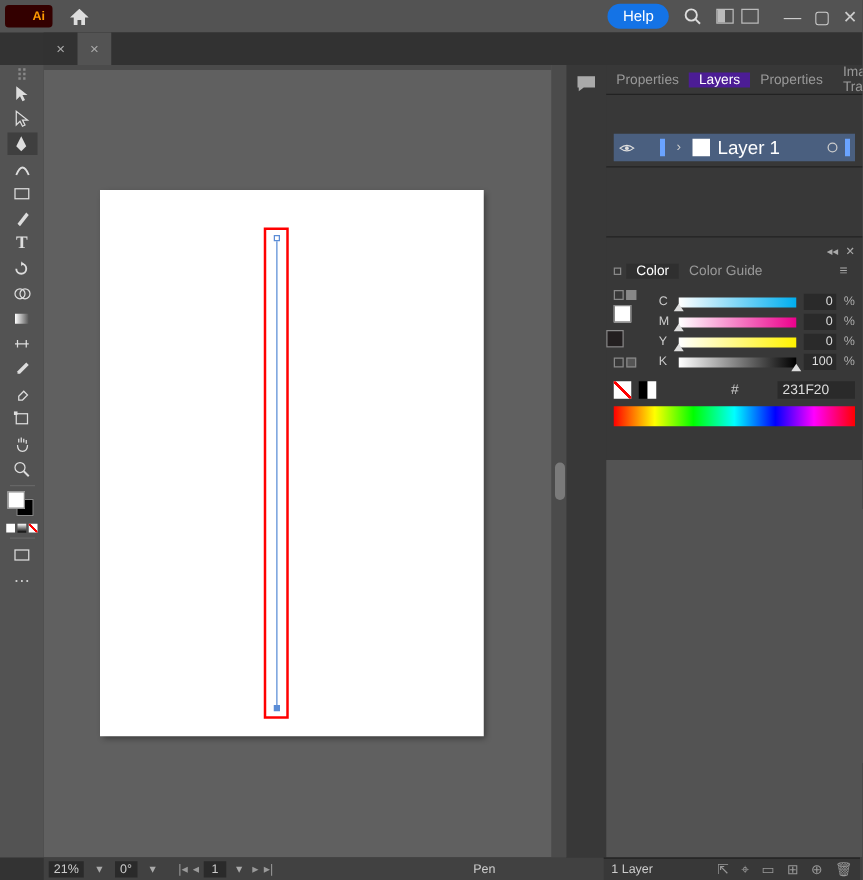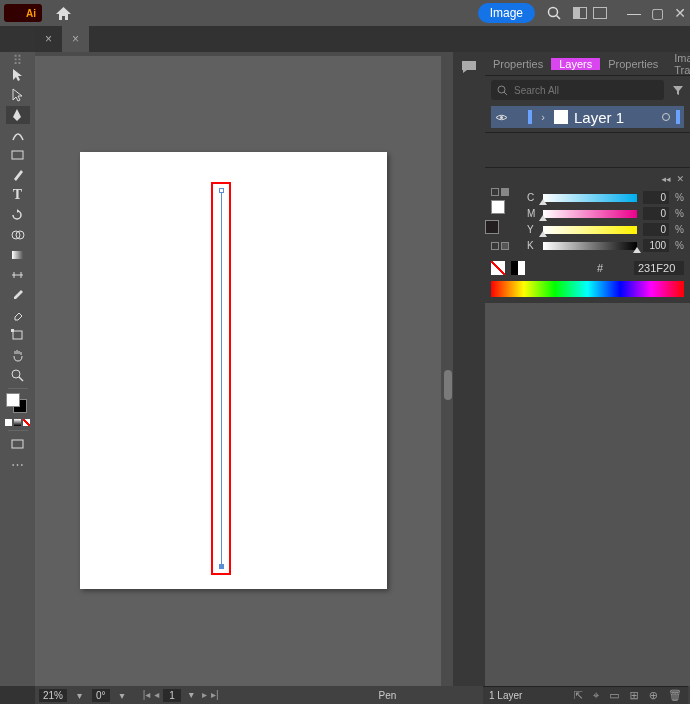--- a/index.html
+++ b/index.html
@@ -41,24 +41,24 @@
   .blue-line { position: absolute; top: 38px; left: 141px; width: 1px; height: 377px; background: #5b8dd6; }
   .anchor { position:absolute; width:5px; height:5px; background:#5b8dd6; left: 139px; }
   .anchor.top { top: 36px; background:#fff; border:1px solid #5b8dd6;}
   .anchor.bot { top: 412px; }
   .vscroll { position:absolute; right:0; top:0; bottom:0; width:12px; background:#4b4b4b; }
   .vscroll-thumb { position:absolute; right:1px; top:318px; width:8px; height:30px; background:#7a7a7a; border-radius:4px; }
 
   
   .dock-strip { width: 32px; background: #383838; display: flex; flex-direction: column; align-items: center; padding-top: 8px; }
   .dock-strip .chat-icon { color:#999; font-size:14px;}
-  .right-panels { width: 205px; background: #383838; display: flex; flex-direction: column; }
+  .right-panels { width: 205px; background: #383838; display: flex; flex-direction: column; gap: 21px; }
   .panel-tabs { display: flex; height: 24px; background: #383838; align-items: center; border-bottom: 1px solid #222; }
   .panel-tab { padding: 0 8px; font-size: 11px; color: #999; }
-  .panel-tab.active { color: #fff; background: #d946ef; }
+  .panel-tab.active { color: #fff; background: #4c1d95; }
   .panel-menu { margin-left: auto; padding-right: 6px; color: #aaa; }
 
   .layers-panel { background: #383838; padding: 4px 6px; border-bottom: 1px solid #222;}
   .layer-search { display:flex; align-items:center; background:#2a2a2a; height:20px; border-radius:3px; padding:0 6px; gap:6px; }
   .layer-search input { flex:1; background:transparent; border:none; color:#888; font-size:10px; outline:none;}
   .filter-icon { color:#999; font-size:12px; padding-left:4px;}
   .layer-row { display:flex; align-items:center; height:22px; background:#4a5f7f; margin-top:6px; padding:0 4px; gap:6px; }
   .eye { color:#ccc; font-size:11px;}
   .layer-expand { width:10px; text-align:center; color:#ccc;}
   .layer-thumb { width:14px; height:14px; background:#fff; }
@@ -82,21 +82,21 @@
   .cmyk-slider.black { background: linear-gradient(90deg,#fff,#000);}
   .slider-thumb { position:absolute; top:5px; width:0; height:0; border-left:4px solid transparent; border-right:4px solid transparent; border-bottom:6px solid #ddd;}
   .cmyk-val { width:26px; background:#2a2a2a; color:#ddd; font-size:10px; text-align:right; padding:1px 3px;}
   .cmyk-pct { color:#aaa;}
   .hex-row { display:flex; align-items:center; gap:6px; margin-top:6px;}
   .swatch-none { width:14px; height:14px; background:#fff; position:relative;}
   .swatch-none:after { content:""; position:absolute; left:0; top:0; right:0; bottom:0; background:linear-gradient(45deg,transparent 45%,red 45%,red 55%,transparent 55%);}
   .swatch-bw { display:flex;}
   .swatch-bw span{ width:7px; height:14px;}
   .hex-label { margin-left:auto; color:#ccc;}
-  .hex-val { background:#2a2a2a; color:#ddd; padding:1px 4px; width:50px; text-align:left;margin-left:25px;}
+  .hex-val { background:#2a2a2a; color:#ddd; padding:1px 4px; width:62px; text-align:left;margin-left:25px;}
   .spectrum { height:16px; margin-top:6px; background: linear-gradient(90deg,#ff0000,#ffff00 17%,#00ff00 33%,#00ffff 50%,#0000ff 67%,#ff00ff 83%,#ff0000);}
 
   .panel-filler { flex:1; background:#535353; }
 
   
   .statusbar { position:absolute; bottom:0; left:35px; right:0; height:18px; background:#414141; display:flex; align-items:center; font-size:10px; color:#ccc; }
   .status-left { display:flex; align-items:center; gap:6px; padding-left:4px;}
   .status-box { background:#2a2a2a; padding:1px 4px;}
   .status-dd { padding:0 4px; color:#aaa;}
   .nav-btns { display:flex; gap:4px; margin-left:8px;}
@@ -114,21 +114,21 @@
 <body>
 
 <div class="menubar">
   <div class="app-icon">Ai</div>
   <span class="home-icon">
     <svg width="15" height="13" viewBox="0 0 15 13">
         <path d="M7.5 0 L15 7 H12 V13 H9 V9 H6 V13 H3 V7 H0 Z" fill="#ddd"></path>
       </svg>
   </span>
   <div class="menubar-right">
-    <span class="share-btn">Image</span>
+    <span class="share-btn">Help</span>
     <span>
       <svg width="14" height="14" viewBox="0 0 14 14">
           <circle cx="6" cy="6" r="4.5" stroke="#ddd" stroke-width="1.5" fill="none"></circle>
           <line x1="9.5" y1="9.5" x2="13" y2="13" stroke="#ddd" stroke-width="1.5"></line>
         </svg>
     </span>
     <div class="arrange-icons">
       <span style="background:linear-gradient(90deg,#bbb 50%,transparent 50%)"></span>
       <span></span>
     </div>
@@ -283,36 +283,20 @@
 
   <div class="right-panels">
     <div class="panel-tabs">
       <span class="panel-tab">Properties</span>
       <span class="panel-tab active">Layers</span>
       <span class="panel-tab">Properties</span>
       <span class="panel-tab">Image Tra</span>
 
     </div>
     <div class="layers-panel">
-      <div style="display:flex;gap:4px;align-items:center">
-        <div class="layer-search" style="flex:1">
-          <span>
-              <svg width="11" height="11">
-                <circle cx="4.5" cy="4.5" r="3.5" stroke="#888" fill="none"></circle>
-                <line x1="7" y1="7" x2="10" y2="10" stroke="#888"></line>
-              </svg>
-            </span>
-          <input placeholder="Search All" style="">
-        </div>
-        <span class="filter-icon">
-            <svg width="12" height="11">
-              <path d="M1 1 H11 L7 6 V10 L5 9 V6 Z" fill="#aaa"></path>
-            </svg>
-          </span>
-      </div>
       <div class="layer-row">
         <span class="eye">
             <svg width="13" height="9">
               <path d="M1 4.5 Q6.5 0 12 4.5 Q6.5 9 1 4.5 Z" stroke="#ddd" fill="none"></path>
               <circle cx="6.5" cy="4.5" r="1.5" fill="#ddd"></circle>
             </svg>
           </span>
         <span style="width:8px"></span>
         <span class="layer-color"></span>
         <span class="layer-expand">›</span>
@@ -321,20 +305,26 @@
         <span class="layer-target"></span>
         <span style="width:4px;height:14px;background:#6aa3ff"></span>
       </div>
     </div>
 
     <div class="color-panel">
       <div class="panel-header-controls">
         <span>◂◂</span>
         <span>✕</span>
       </div>
+      <div class="color-tabs">
+        <span style="width:6px;height:6px;border:1px solid #888;margin-right:4px"></span>
+        <span class="color-tab active">Color</span>
+        <span class="color-tab">Color Guide</span>
+        <span class="panel-menu" style="margin-left:auto">≡</span>
+      </div>
       <div style="display:flex;gap:8px;margin-top:4px">
         <div style="position:relative;width:28px;flex-shrink:0">
           <div style="display:flex;gap:2px;margin-bottom:4px">
               <span style="width:8px;height:8px;border:1px solid #888"></span>
               <span style="width:8px;height:8px;border:1px solid #888;background:#888"></span>
             </div>
           <div class="swatch-main"></div>
           <div class="swatch-sec"></div>
           <div style="display:flex;gap:2px;margin-top:8px">
               <span style="width:8px;height:8px;border:1px solid #888"></span>

